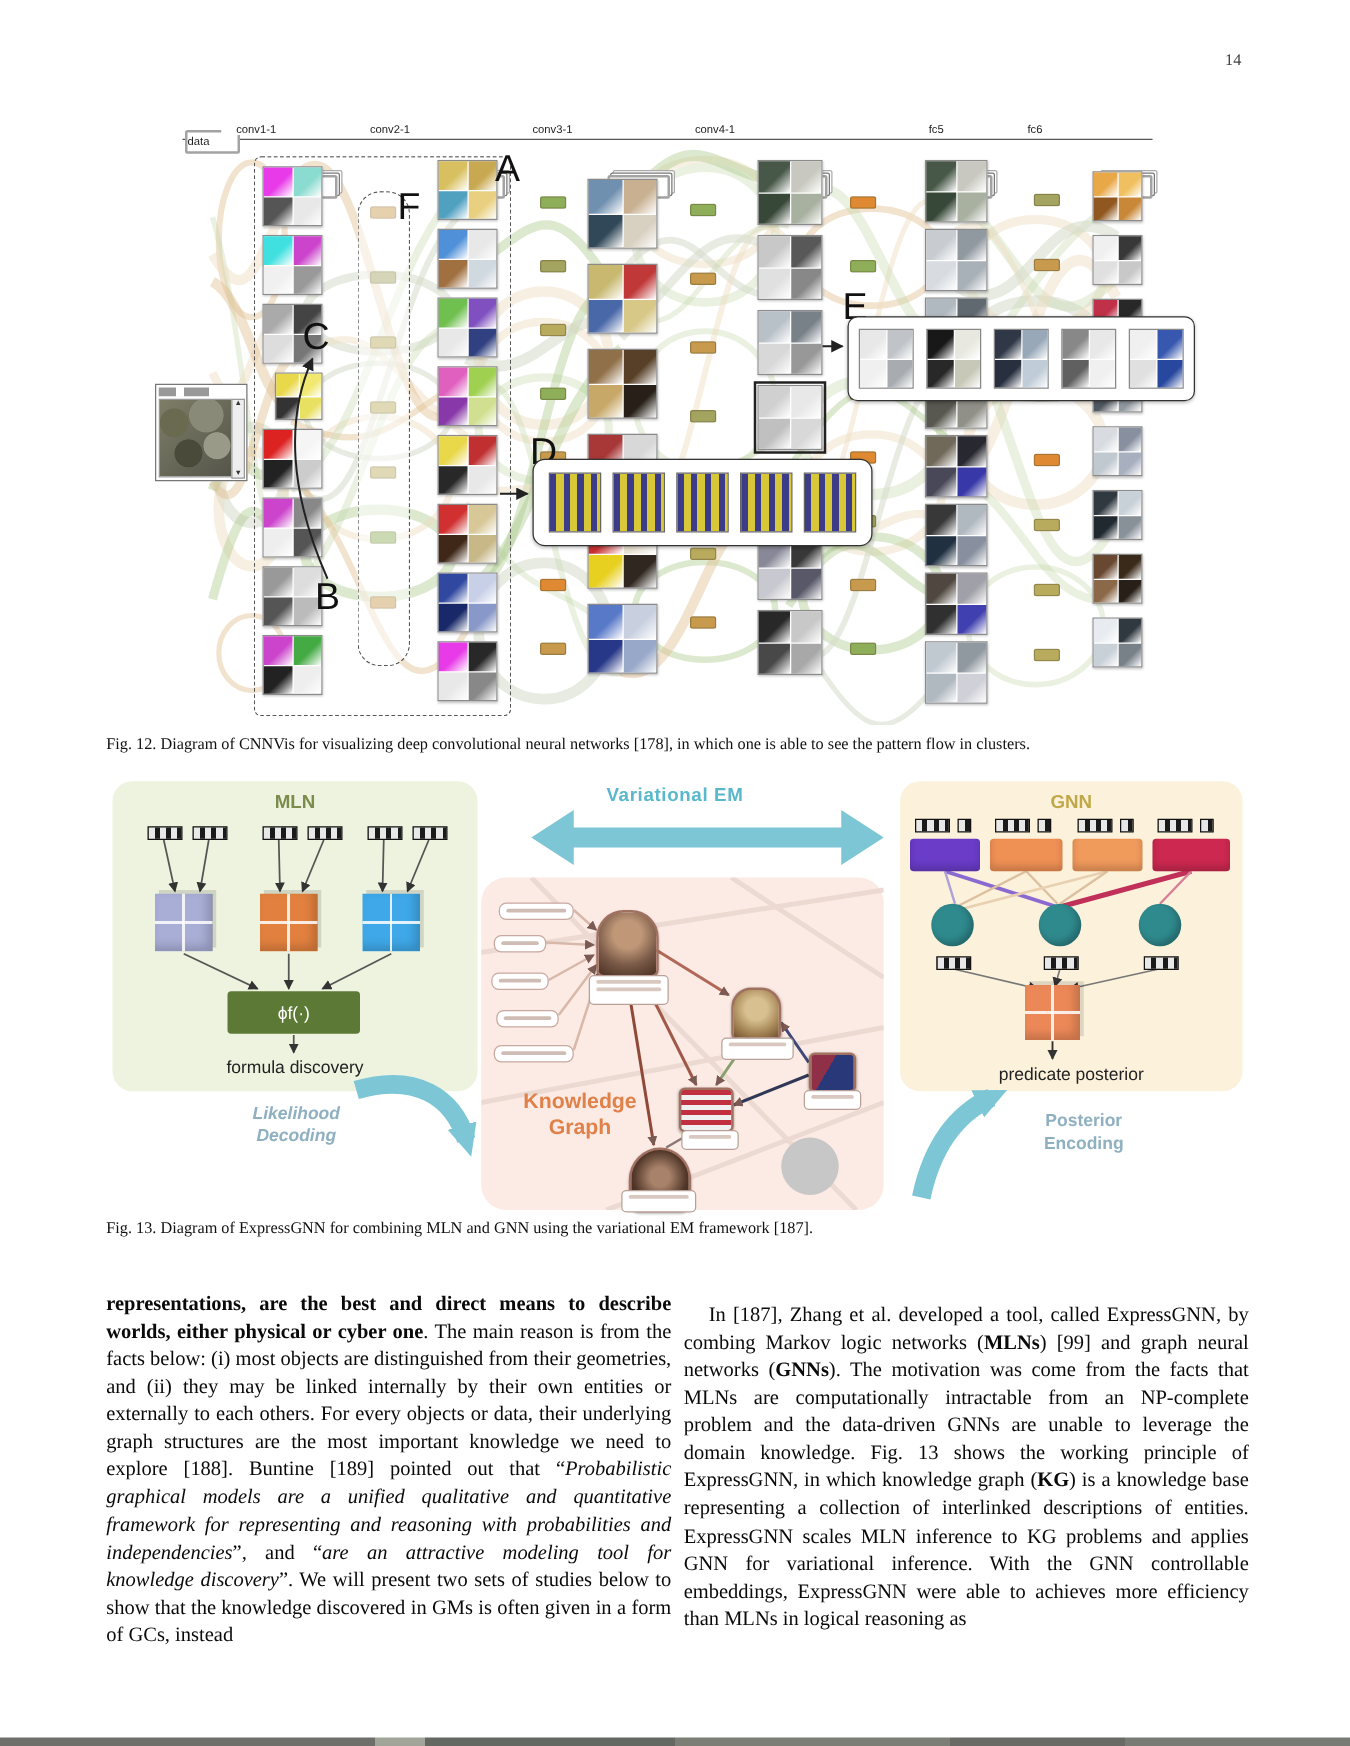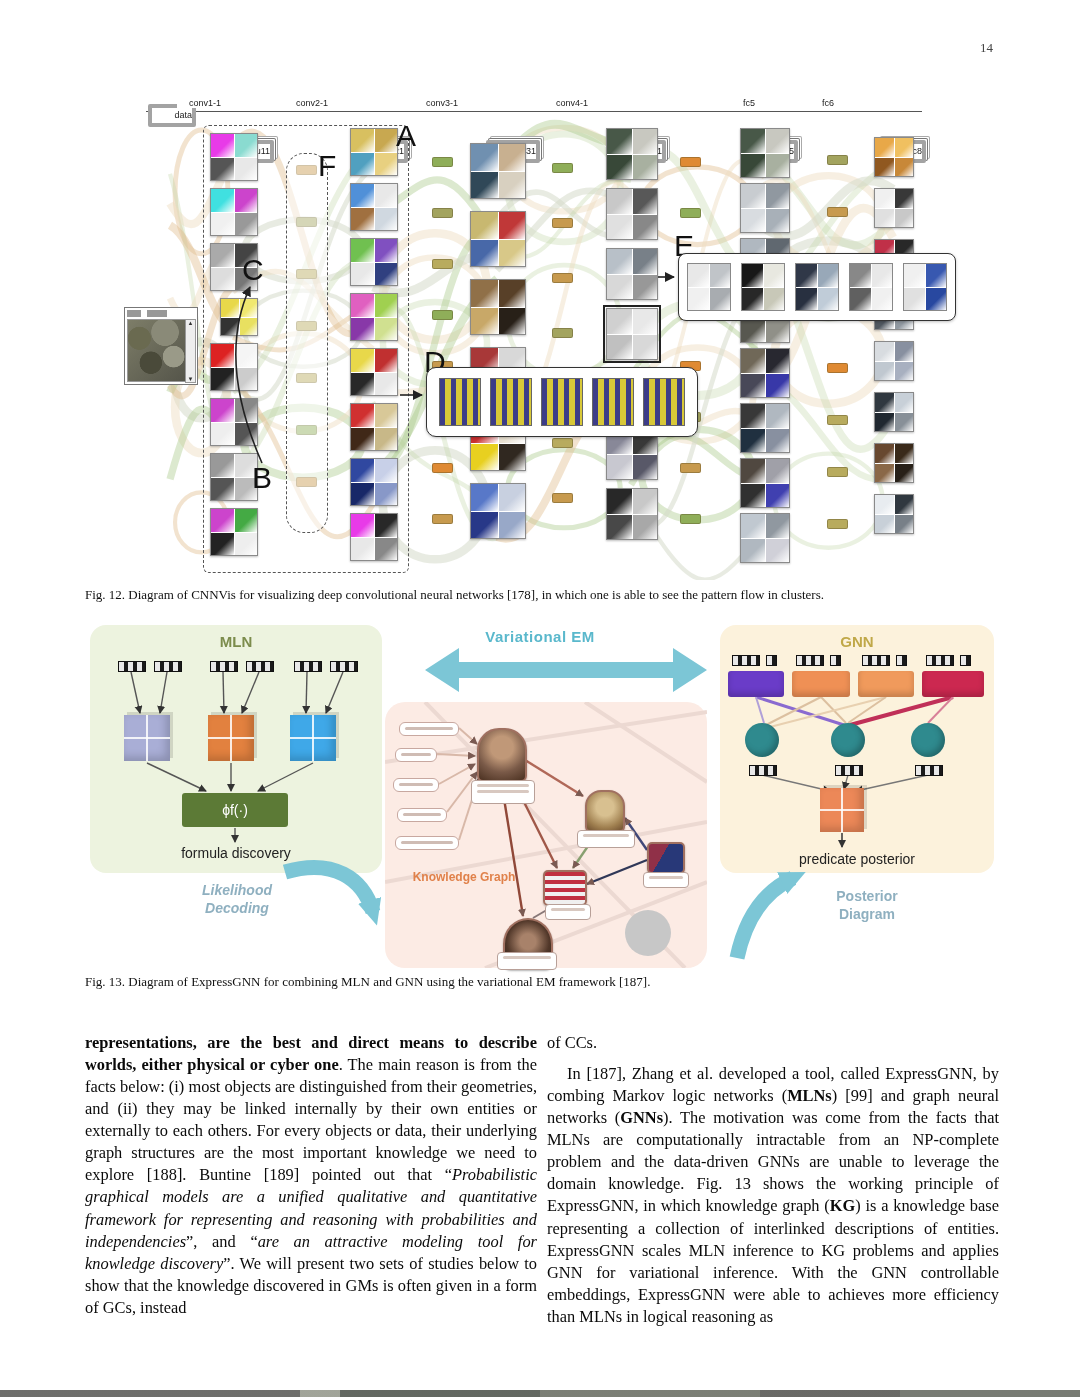--- a/index.html
+++ b/index.html
@@ -6,22 +6,22 @@
   body{
     width:1080px;height:1397px;position:relative;background:#ffffff;
     font-family:"Liberation Serif", serif;color:#0a0a0a;overflow:hidden;
   }
   
   .pageno{position:absolute;top:40px;left:980px;font:13px "Liberation Serif",serif;color:#444;}
   
   .fig12{position:absolute;left:80px;top:95px;width:880px;height:485px;}
   .fig12 svg.edges{position:absolute;left:0;top:0;z-index:0;}
   .lline{position:absolute;top:16px;left:66px;width:776px;border-top:1.5px solid #555;z-index:2;}
-  .lbox{position:absolute;top:9px;height:15px;border:4px solid #a3a3a3;background:#fff;
-    font:9px "Liberation Sans",sans-serif;text-align:right;line-height:15px;border-radius:2px;z-index:3;color:#222;}
+  .lbox{position:absolute;top:9px;height:15px;border:2px solid #a3a3a3;background:#fff;
+    font:9px "Liberation Sans",sans-serif;text-align:left;line-height:15px;border-radius:2px;z-index:3;color:#222;}
   .lbox.stack{box-shadow:2px -2px 0 -1px #fff,2px -2px 0 0 #777,4px -4px 0 -1px #fff,4px -4px 0 0 #aaa;margin-top:36px;}
   .llab{position:absolute;top:3px;width:56px;text-align:center;font:9px "Liberation Sans",sans-serif;background:#fff;z-index:3;color:#222;}
   .tile{position:absolute;display:grid;grid-template-columns:1fr 1fr;grid-template-rows:1fr 1fr;gap:1px;
     background:#fff;border:1px solid #8a8a8a;box-shadow:0 1px 2px rgba(0,0,0,.25);z-index:4;}
   .tile div{width:100%;height:100%;}
   .tile.boxed{outline:2px solid #222;outline-offset:1px;}
   .nstrip{position:absolute;width:19px;height:8px;border-radius:2px;z-index:1;border:0.5px solid rgba(90,80,40,.4);}
   .dashedA{position:absolute;left:123px;top:30px;width:204px;height:446px;border:1.8px dashed #555;border-radius:6px;z-index:5;}
   .dashedF{position:absolute;left:206px;top:58px;width:40px;height:378px;border:1.8px dashed #555;border-radius:18px;z-index:5;background:rgba(255,255,255,.55);}
   .bigletter{position:absolute;font:300 30px "Liberation Sans",sans-serif;color:#111;z-index:8;}
@@ -75,21 +75,21 @@
   .em-arrow{position:absolute;left:340px;top:26px;}
   .gbar{position:absolute;height:26px;border-radius:3px;top:46px;box-shadow:inset 0 -4px 6px rgba(0,0,0,.18);}
   .gcircle{position:absolute;width:34px;height:34px;border-radius:50%;background:#2f8a8e;top:98px;box-shadow:inset -3px -3px 6px rgba(0,0,0,.25);}
   .gnn-cube{left:100px;top:163px;width:44px;height:44px;background:#ec8858;}
   .mlncube{width:46px;height:46px;top:90px;}
   .kg-pill{position:absolute;height:12px;background:#fff;border:1px solid #c8a8a0;border-radius:6px;z-index:3;}
   .kg-pill i{display:block;margin:4px 5px 0 5px;height:3px;background:#cfbcb4;border-radius:2px;}
   .kg-node{position:absolute;z-index:3;border:2px solid #a07060;box-shadow:0 1px 2px rgba(0,0,0,.3);}
   .kg-nlabel{position:absolute;background:#fff;border:1px solid #b8a098;border-radius:4px;z-index:3;}
   .kg-nlabel i{display:block;margin:3px 5px 0 5px;height:3px;background:#d8c8c0;border-radius:2px;}
-  .kg-label{position:absolute;left:14px;top:168px;width:130px;font-weight:bold;font-size:12px;line-height:1.25;color:#e0814a;z-index:3;text-align:center;}
+  .kg-label{position:absolute;left:14px;top:168px;width:130px;font-weight:bold;font-size:17px;line-height:1.25;color:#e0814a;z-index:3;text-align:center;}
   .kg-gray{position:absolute;left:240px;top:208px;width:46px;height:46px;border-radius:50%;background:#c7c7c7;z-index:2;}
   .corner-arrows{position:absolute;left:0;top:0;pointer-events:none;}
   .lh-label,.pe-label{position:absolute;width:120px;text-align:center;font-weight:bold;font-size:14px;color:#8fb0c0;line-height:1.25;}
   .lh-label{left:92px;top:262px;font-style:italic;}
   .pe-label{left:722px;top:268px;}
   
   .col{position:absolute;top:1032px;width:452px;font-size:16.4px;line-height:1.345;text-align:justify;color:#0a0a0a;}
   .colL{left:85px;}
   .colR{left:547px;}
   .col p{margin:0;}
@@ -724,26 +724,25 @@
   <svg class="corner-arrows" width="910" height="350">
     <defs>
       <marker id="tealhead" markerUnits="userSpaceOnUse" markerWidth="34" markerHeight="30" refX="12" refY="12" orient="auto">
         <path d="M0,0 L26,12 L0,24 z" fill="#7cc6d6"></path>
       </marker>
     </defs>
     <path d="M200,252 C248,238 278,258 288,292" stroke="#7cc6d6" stroke-width="15" fill="none" marker-end="url(#tealhead)"></path>
     <path d="M652,338 C660,300 678,272 708,258" stroke="#7cc6d6" stroke-width="15" fill="none" marker-end="url(#tealhead)"></path>
   </svg>
   <div class="lh-label">Likelihood Decoding</div>
-  <div class="pe-label">Posterior Diagram</div>
+  <div class="pe-label">Posterior Encoding</div>
 </div>
 
 <div class="caption cap13">Fig. 13.  Diagram of ExpressGNN for combining MLN and GNN using the variational EM framework [187].</div>
 
 <div class="col colL">
   <p><span style="font-weight: bold;">representations, are the best and direct means to describe worlds, either physical or cyber one</span><span>. The main reason is from the facts below: (i) most objects are distinguished from their geometries, and (ii) they may be linked internally by their own entities or externally to each others. For every objects or data, their underlying graph structures are the most important knowledge we need to explore [188]. Buntine [189] pointed out that “</span><span style="font-style: italic;">Probabilistic graphical models are a unified qualitative and quantitative framework for representing and reasoning with probabilities and independencies</span><span>”, and “</span><span style="font-style: italic;">are an attractive modeling tool for knowledge discovery</span><span>”. We will present two sets of studies below to show that the knowledge discovered in GMs is often given in a form of GCs, instead</span></p>
 </div>
 <div class="col colR">
-  <p><span>of CCs.</span></p>
   <p class="indent"><span>In [187], Zhang et al. developed a tool, called ExpressGNN, by combing Markov logic networks (</span><span style="font-weight: bold;">MLNs</span><span>) [99] and graph neural networks (</span><span style="font-weight: bold;">GNNs</span><span>). The motivation was come from the facts that MLNs are computationally intractable from an NP-complete problem and the data-driven GNNs are unable to leverage the domain knowledge. Fig. 13 shows the working principle of ExpressGNN, in which knowledge graph (</span><span style="font-weight: bold;">KG</span><span>) is a knowledge base representing a collection of interlinked descriptions of entities. ExpressGNN scales MLN inference to KG problems and applies GNN for variational inference. With the GNN controllable embeddings, ExpressGNN were able to achieves more efficiency than MLNs in logical reasoning as</span></p>
 </div>
 
 <div class="bottom-strip"></div>
 
 </body></html>

